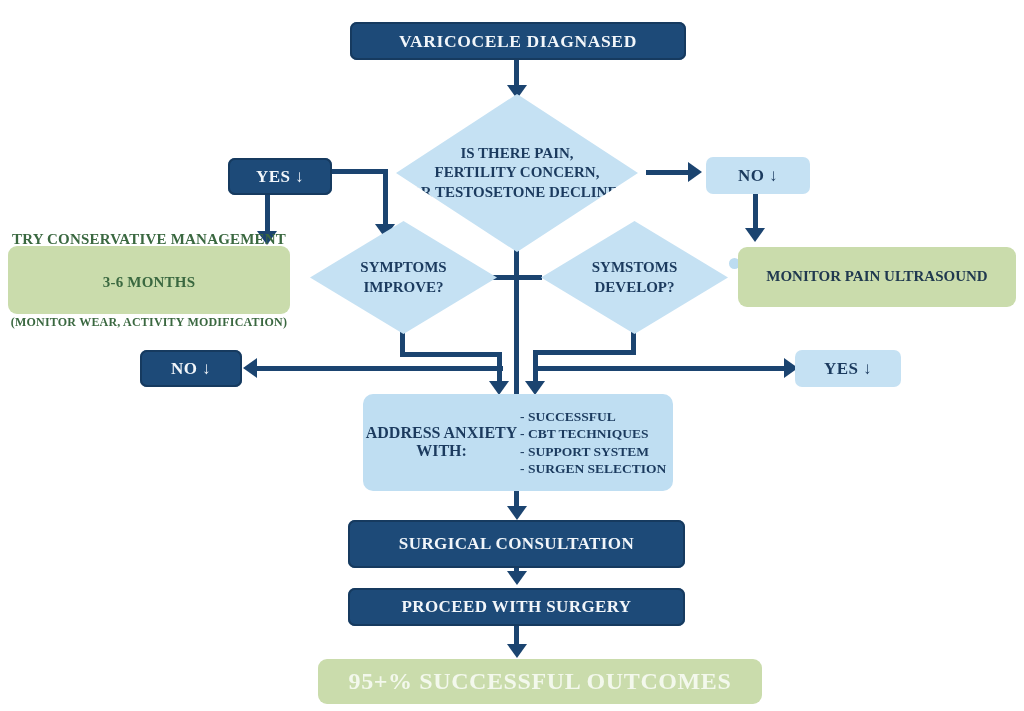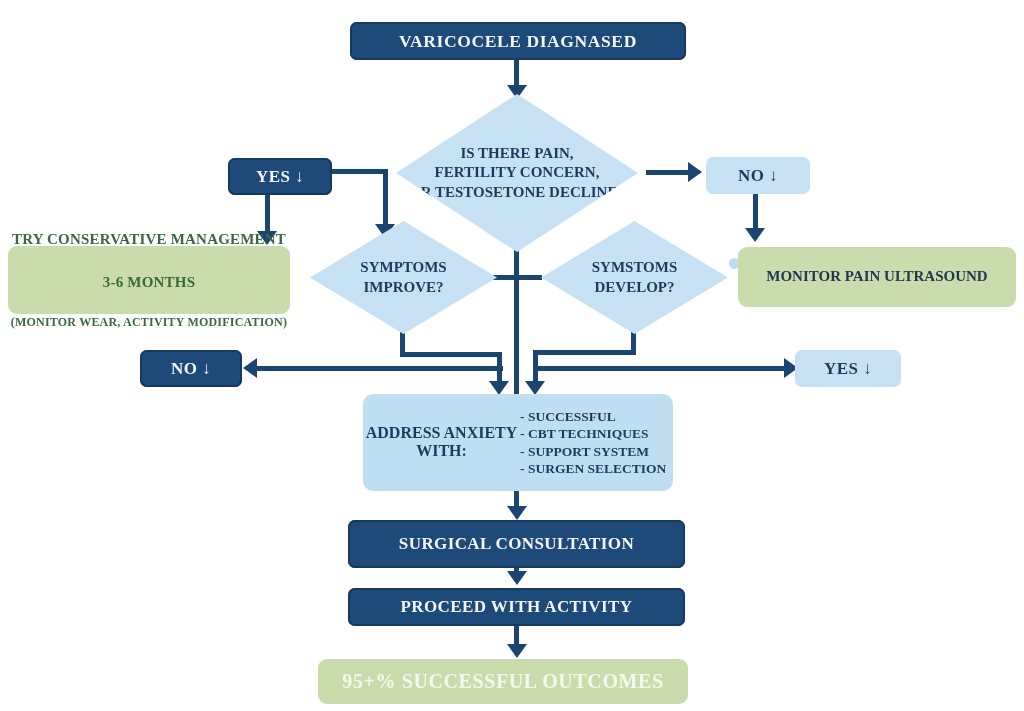--- a/index.html
+++ b/index.html
@@ -38,21 +38,21 @@
   .d-left{left:310px;top:221px;width:187px;height:113px;font-size:15px;}
   .d-right{left:541px;top:221px;width:187px;height:113px;font-size:15px;}
   .no-mid{left:140px;top:350px;width:102px;height:37px;}
   .yes-mid{left:795px;top:350px;width:106px;height:37px;}
   .anxiety{left:363px;top:394px;width:310px;height:97px;background:#bfdef2;border-radius:10px;
     color:#1b3a5e;font-weight:bold;flex-direction:row;justify-content:center;}
   .anxiety .title{font-size:16px;margin-bottom:2px;}
   .anxiety .items{font-size:13.5px;line-height:1.28;text-align:left;width:200px;}
   .consult-box{left:348px;top:520px;width:337px;height:48px;font-size:17px;letter-spacing:.4px;}
   .surgery-box{left:348px;top:588px;width:337px;height:38px;font-size:17px;letter-spacing:.4px;}
-  .outcome-box{left:318px;top:659px;width:370px;height:45px;color:#f3f8ec;font-size:20px;letter-spacing:.6px;}
+  .outcome-box{left:318px;top:659px;width:444px;height:45px;color:#f3f8ec;font-size:24px;letter-spacing:.6px;}
   .dot{position:absolute;left:729px;top:258px;width:11px;height:11px;border-radius:50%;background:#bcdcf0;}
 </style>
 </head>
 <body>
 
 <div class="canvas">
 
   <div class="vl" style="left:514px;top:60px;height:28px;"></div>
   <div class="ah-down" style="left:507px;top:85px;"></div>
 
@@ -153,20 +153,20 @@
       <span class="lbl">- SUPPORT SYSTEM</span>
       <span class="lbl">- SURGEN SELECTION</span>
     </div>
   </div>
 
   <div class="node navy-box consult-box">
     <span class="lbl">SURGICAL CONSULTATION</span>
   </div>
 
   <div class="node navy-box surgery-box">
-    <span class="lbl">PROCEED WITH ACTIVITY</span>
+    <span class="lbl">PROCEED WITH SURGERY</span>
   </div>
 
   <div class="node green-box outcome-box">
     <span class="lbl">95+% SUCCESSFUL OUTCOMES</span>
   </div>
 
 </div>
 
 </body></html>

